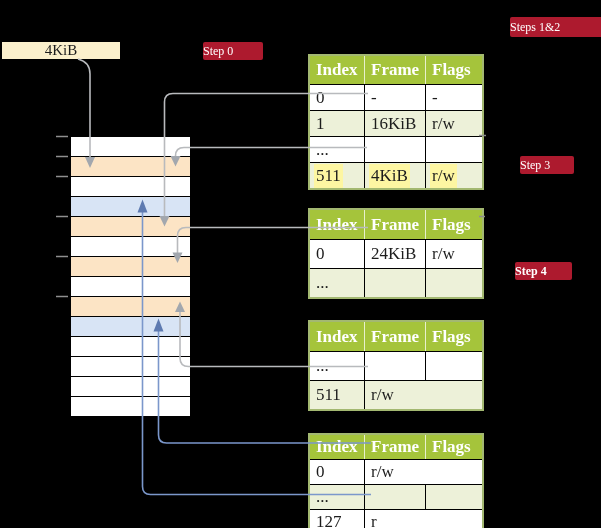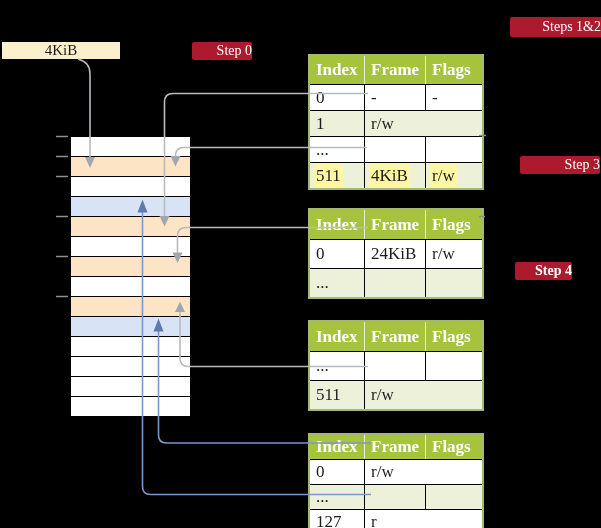--- a/index.html
+++ b/index.html
@@ -21,25 +21,25 @@
   }
   
   .size-label{
     position:absolute; left:2px; top:42px; width:118px; height:17px;
     background:var(--size-label-bg); color:var(--text-dark);
     font-size:15px; line-height:17px; text-align:center; z-index:4;
   }
   
   .badge{
     position:absolute; background:var(--step-label-bg); color:var(--step-label-text);
-    font-size:14px; text-align:right; z-index:4; border-radius:2px;
-  }
-  #badge-step0{left:192px; top:42px; width:60px; height:18px; line-height:18px;}
+    font-size:12px; text-align:left; z-index:4; border-radius:2px;
+  }
+  #badge-step0{left:203px; top:42px; width:60px; height:18px; line-height:18px;}
   #badge-steps12{left:510px; top:17px; width:91px; height:20px; line-height:20px; border-top-right-radius:0; border-bottom-right-radius:0;}
-  #badge-step3{left:520px; top:156px; width:80px; height:18px; line-height:18px;}
+  #badge-step3{left:520px; top:156px; width:54px; height:18px; line-height:18px;}
   #badge-step4{left:515px; top:262px; width:57px; height:18px; line-height:18px;font-weight:bold;}
   
   #memory-stack{
     position:absolute; left:70px; top:136px; width:121px; height:281px;
     border:1px solid #000; box-sizing:border-box;
     display:flex; flex-direction:column; z-index:2;
   }
   .mrow{flex:1; border-bottom:1px solid #000; box-sizing:border-box;}
   .mrow:last-child{border-bottom:none;}
   .mrow.white{background:var(--memory-white);}
@@ -120,20 +120,23 @@
           <span>-</span>
         </div>
       <div class="td cg">
           <span>-</span>
         </div>
     </div>
     <div class="trow alt">
       <div class="td ci">
           <span>1</span>
         </div>
+      <div class="td cf">
+          <span>16KiB</span>
+        </div>
       <div class="td cg">
           <span>r/w</span>
         </div>
     </div>
     <div class="trow">
       <div class="td ci">
           <span>...</span>
         </div>
       <div class="td cf">
           <span></span>

